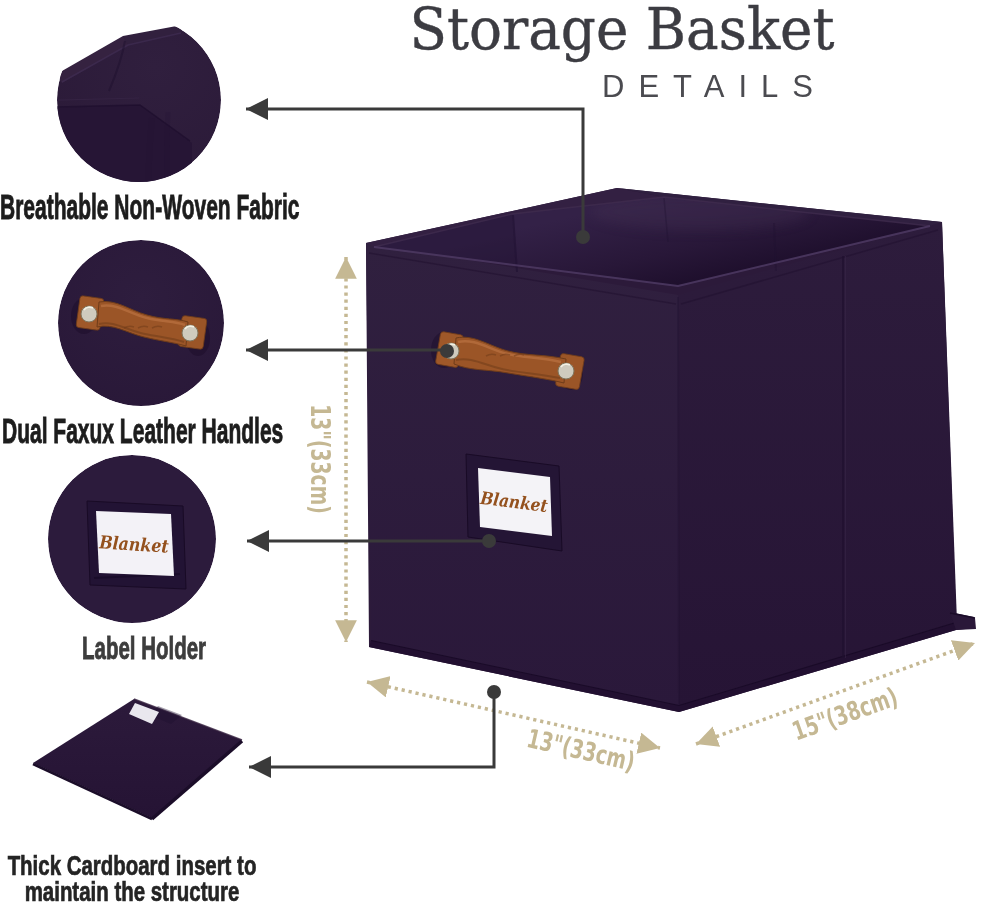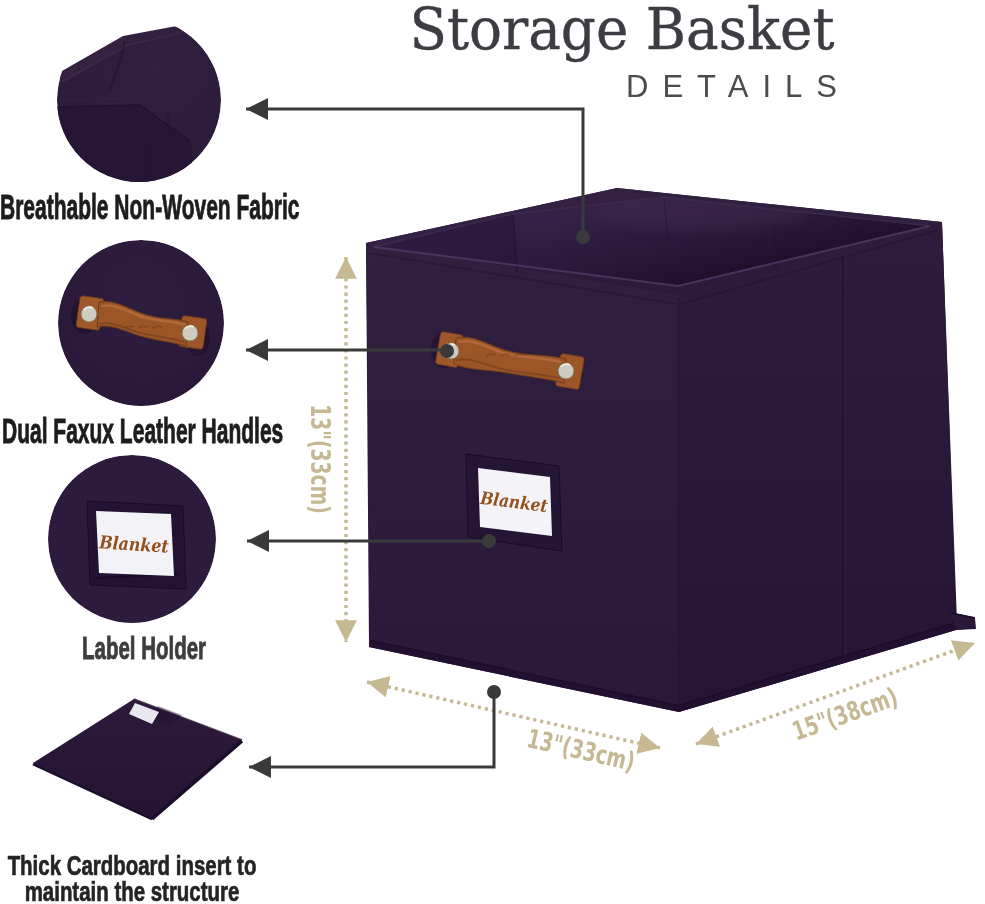--- a/index.html
+++ b/index.html
@@ -1,20 +1,20 @@
 <!DOCTYPE html>
 <html><head>
 <meta charset="utf-8">
 <style>
   html,body{margin:0;padding:0;background:#ffffff;}
   .stage{position:relative;width:985px;height:904px;background:#ffffff;overflow:hidden;font-family:"Liberation Sans",sans-serif;}
   .stage svg.scene{position:absolute;left:0;top:0;z-index:1;}
   .txt{position:absolute;z-index:2;white-space:nowrap;}
   .title{left:622px;top:-5px;font-family:"DejaVu Serif",serif;font-size:58px;font-weight:400;color:#3c3c42;-webkit-text-stroke:0.4px #3c3c42;transform:translateX(-50%) scaleX(0.945);}
-  .subtitle{left:626px;top:69px;font-size:31px;font-weight:400;color:#4b4b50;letter-spacing:14px;}
+  .subtitle{left:602px;top:69px;font-size:31px;font-weight:400;color:#4b4b50;letter-spacing:14px;}
   .callout-label{font-weight:bold;color:#1d1d1d;transform-origin:left center;-webkit-text-stroke:0.9px #1d1d1d;}
   .lbl1{left:0px;top:189px;font-size:35px;line-height:35px;transform:scaleX(0.60);}
   .lbl2{left:2px;top:413px;font-size:35px;line-height:35px;transform:scaleX(0.60);}
   .lbl3{left:144px;top:632px;font-size:32px;line-height:32px;color:#3d3d3d;-webkit-text-stroke:0.9px #3d3d3d;transform:translateX(-50%) scaleX(0.64);transform-origin:center;}
   .lbl4{left:132px;top:853px;font-size:28px;line-height:25.5px;text-align:center;transform:translateX(-50%) scaleX(0.73);transform-origin:center top;color:#242424;-webkit-text-stroke:0.7px #242424;}
   .dim{font-family:"DejaVu Sans",sans-serif;font-weight:bold;font-size:26px;color:#c5b893;}
   .dim-h{left:320px;top:459px;transform:translate(-50%,-50%) rotate(90deg) scaleX(0.72);}
   .dim-w{left:581px;top:750px;transform:translate(-50%,-50%) rotate(13deg) scaleX(0.72);}
   .dim-d{left:845px;top:714px;transform:translate(-50%,-50%) rotate(-19.5deg) scaleX(0.72);}
   .script{font-family:"DejaVu Serif",serif;font-style:italic;font-weight:bold;color:#94511e;}

